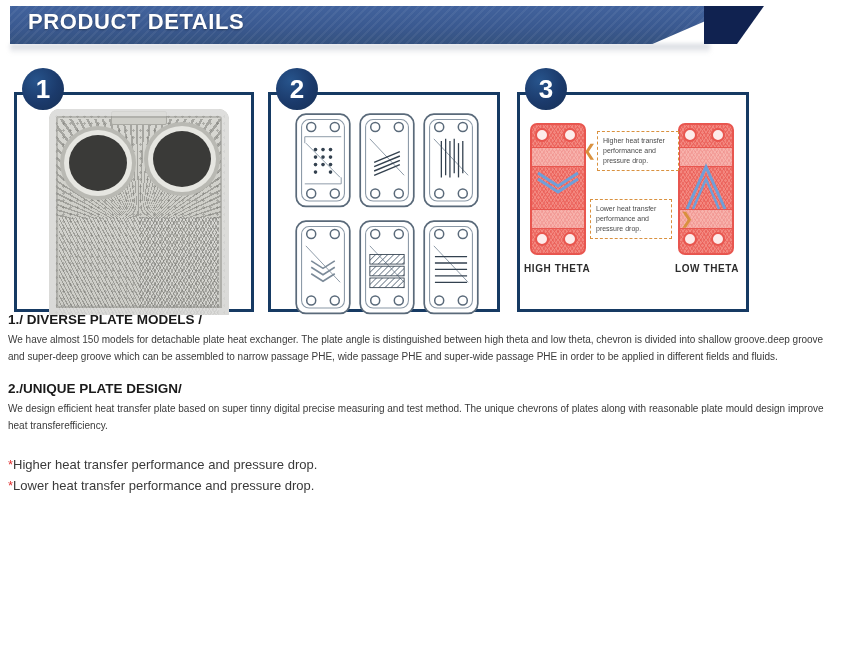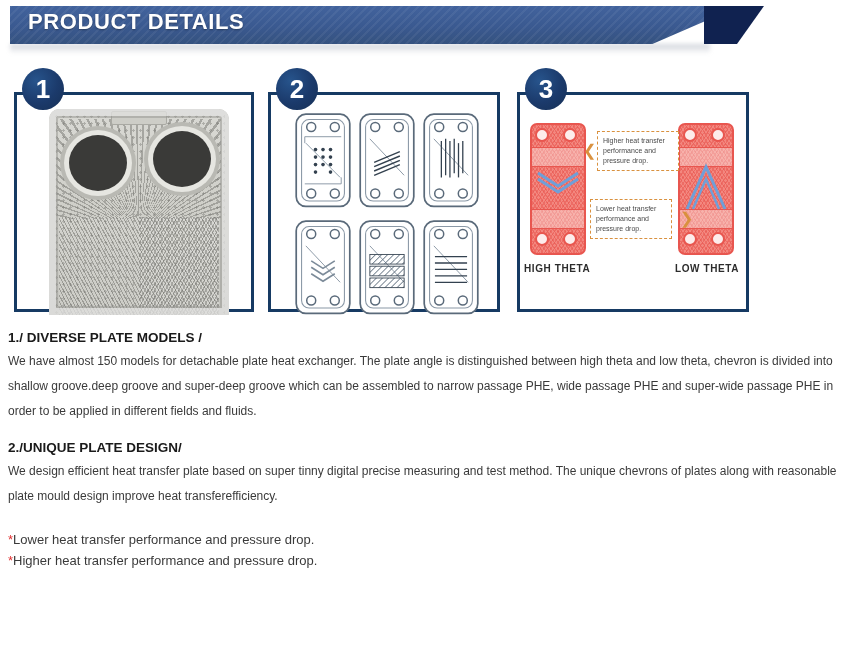--- a/index.html
+++ b/index.html
@@ -179,29 +179,29 @@
     position:absolute; top:168px;
     font-size:10px; font-weight:bold; letter-spacing:0.6px;
     color:#2c2c2c;
     font-family:"Liberation Sans", sans-serif;
   }
   #label-high{ left:4px; }
   #label-low{  left:155px; }
 
   
   .body-text{
-    position:absolute; left:8px; top:330px; width:832px;
+    position:absolute; left:8px; top:312px; width:832px;
   }
   .sec-head{
     font-size:13.5px; font-weight:bold; color:#1a1a1a;
     margin:0 0 4px 0;
     font-family:"Liberation Sans", sans-serif;
   }
   .sec-body{
-    font-size:12px; line-height:25px; color:#3a3a3a;
+    font-size:10px; line-height:17px; color:#3a3a3a;
     margin:0;
     font-family:"Liberation Sans", sans-serif;
   }
   .sec{ margin-bottom:16px; }
   .note{ font-size:13px; line-height:21px; color:#3a3a3a; margin:0; }
   .ast{ color:#e03131; }
   .notes-block{ margin-top:20px; }
 </style>
 </head>
 <body>
@@ -408,17 +408,17 @@
 
   <div class="sec">
     <p class="sec-head">2./UNIQUE PLATE DESIGN/</p>
     <p class="sec-body">We design efficient heat transfer plate based on super tinny digital precise measuring and test method. The unique chevrons of plates along with reasonable plate mould design improve heat transferefficiency.</p>
   </div>
 
   <div class="sec">
   </div>
 
   <div class="notes-block">
+    <p class="note"><span class="ast">*</span><span>Higher heat transfer performance and pressure drop.</span></p>
     <p class="note"><span class="ast">*</span><span>Lower heat transfer performance and pressure drop.</span></p>
-    <p class="note"><span class="ast">*</span><span>Higher heat transfer performance and pressure drop.</span></p>
   </div>
 
 </div>
 
 </body></html>

